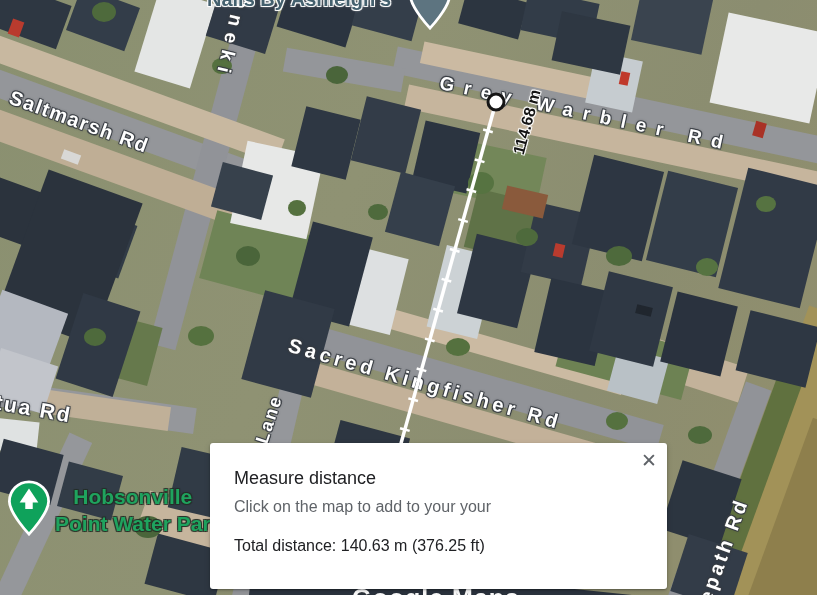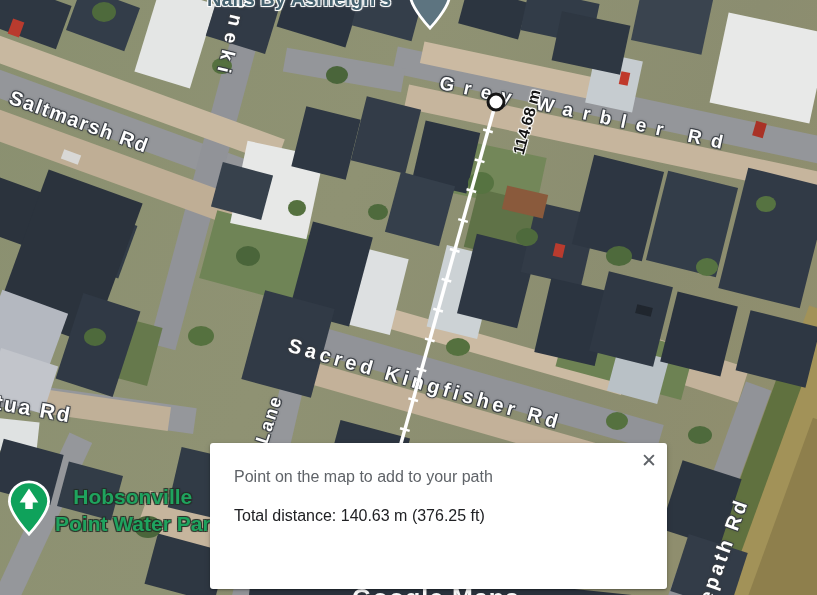--- a/index.html
+++ b/index.html
@@ -195,17 +195,18 @@
     <path stroke="#ffffff" stroke-width="3" d="M24 2C12.4 2 3 11.4 3 23c0 12.6 21 35 21 35s21-22.4 21-35C45 11.4 35.6 2 24 2Z" fill="#0fa25b"></path>
     <path fill="#ffffff" d="M24 9l-10 15h6v7h8v-7h6z"></path>
   </svg>
 
   <div id="measure-label" class="halo-light" style="left: 510px; top: 152px; font-size: 16px; transform: rotate(-75deg);">114.68 m</div>
 
   <div id="watermark">Google Maps</div>
 
   <div class="dialog">
     <button class="close">✕</button>
-    <div class="d-sub">Point on the map to add to your path</div>
+    <div class="d-title">Measure distance</div>
+    <div class="d-sub">Click on the map to add to your your</div>
     <div class="d-total">Total distance: 140.63 m (376.25 ft)</div>
   </div>
 
 </div>
 
 </body></html>

